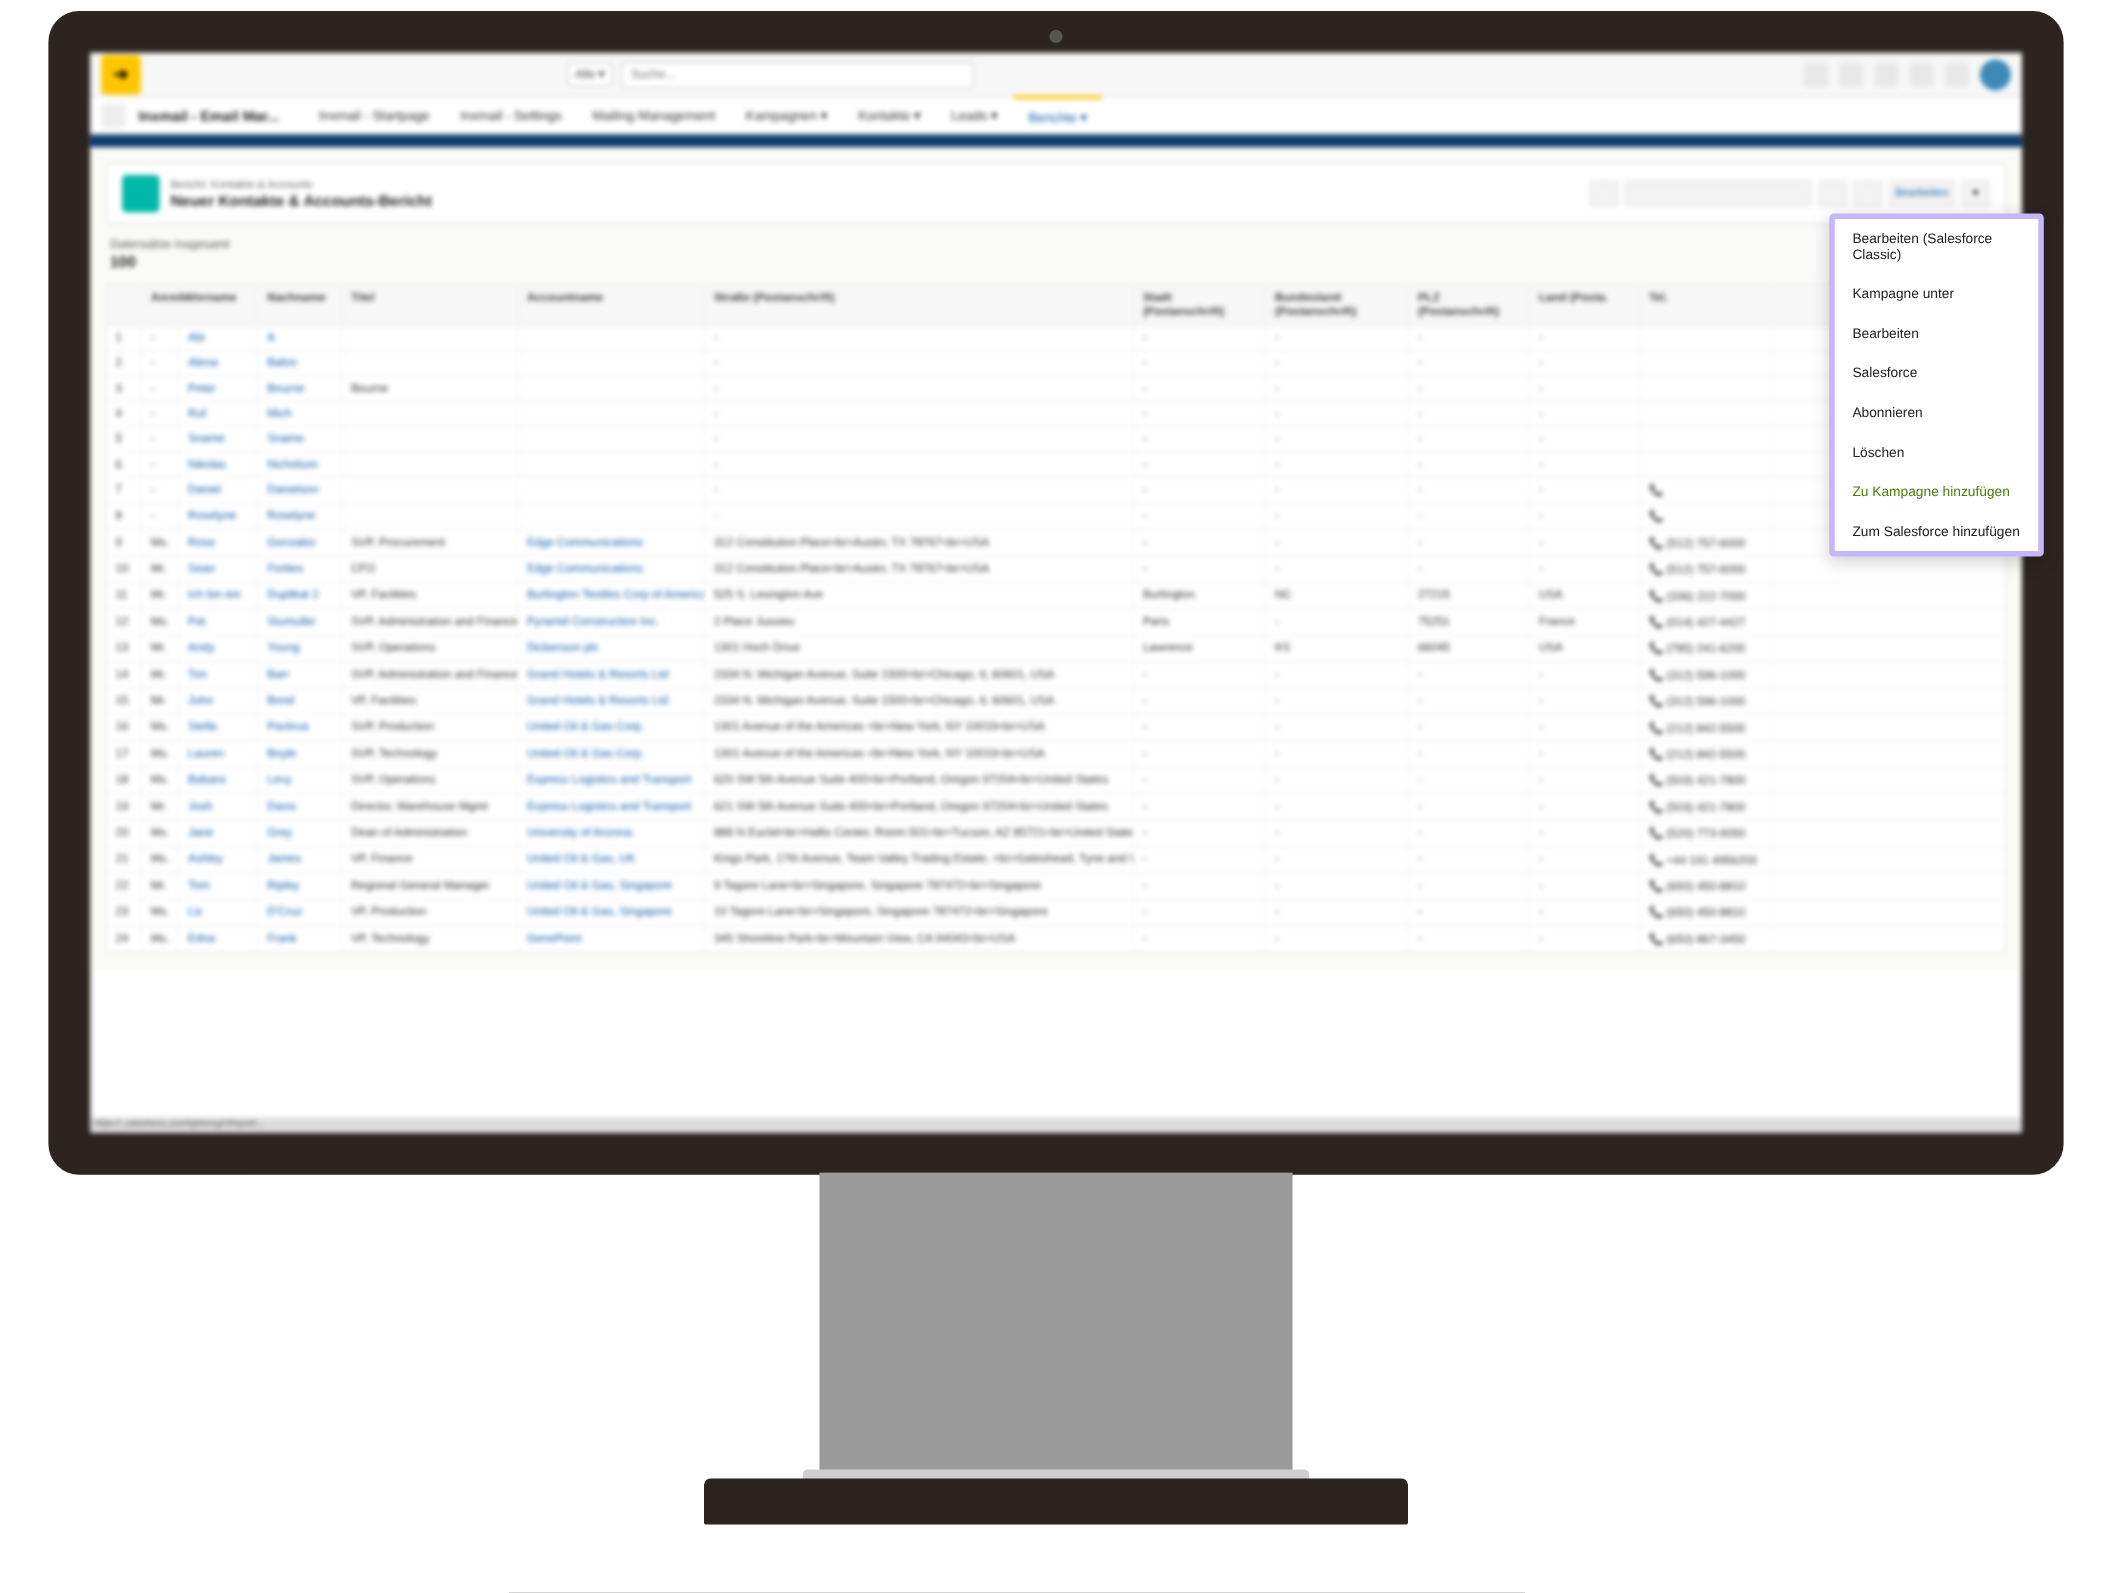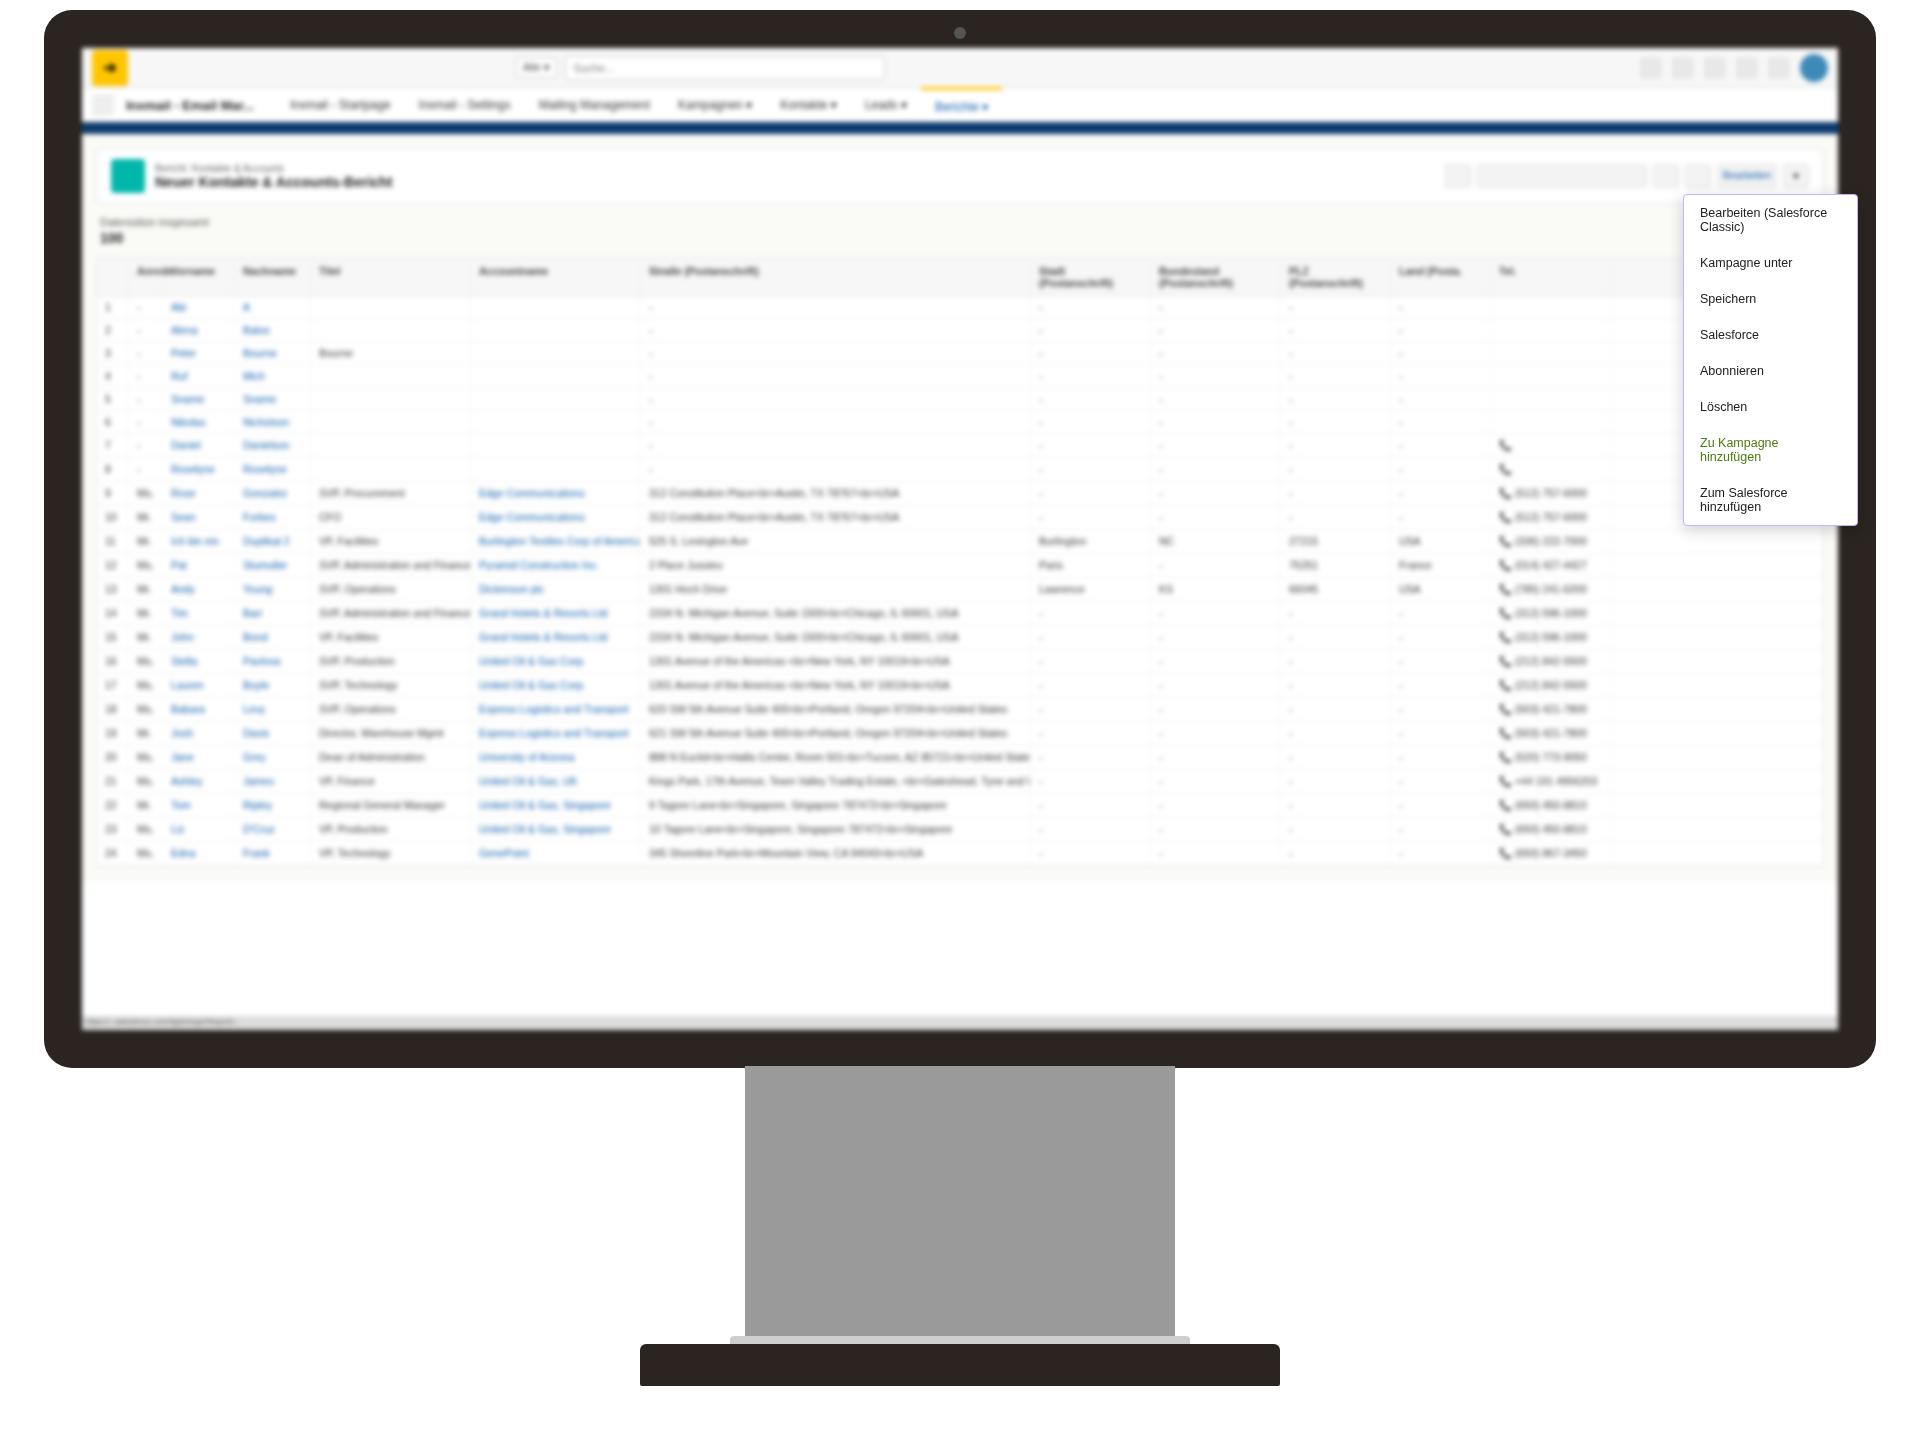--- a/index.html
+++ b/index.html
@@ -39,21 +39,21 @@
 .summary .big { font-size: 14px; color: #222; font-weight: bold; margin-top: 2px; }
 
 .table { background: #fff; border: 1px solid #e6e6e6; font-size: 10.5px; }
 .th-row { display: flex; background: #f7f7f7; border-bottom: 1px solid #e0e0e0; }
 .th { padding: 6px 8px; color: #444; font-weight: bold; border-right: 1px solid #eee; }
 .tr { display: flex; border-bottom: 1px solid #f0f0f0; }
 .td { padding: 5px 8px; color: #333; border-right: 1px solid #f6f6f6; overflow: hidden; white-space: nowrap; }
 .link { color: #0b5cab; }
 .c0{width:32px;}.c1{width:34px;}.c2{width:72px;}.c3{width:76px;}.c4{width:160px;}.c5{width:170px;}.c6{width:390px;}.c7{width:120px;}.c8{width:130px;}.c9{width:110px;}.c10{width:100px;}.c11{width:120px;}
 
-.dropdown { position: absolute; right: 62px; top: 194px; width: 175px; background: #fff; border: 1px solid #c4b5fd; border-radius: 4px; box-shadow: 0 4px 16px rgba(0,0,0,0.18); z-index: 100; font-size: 12.5px; }
+.dropdown { position: absolute; right: 62px; top: 194px; width: 195px; background: #fff; border: 5px solid #c4b5fd; border-radius: 4px; box-shadow: 0 4px 16px rgba(0,0,0,0.18); z-index: 100; font-size: 12.5px; }
 .dd-item { padding: 11px 16px; color: #222; cursor: pointer; }
 .dd-item.hl { color: #4d7c0f; }
 
 .stand-neck { position: absolute; left: 50%; top: 1066px; transform: translateX(-50%); width: 430px; height: 300px; background: #9a9a9a; }
 .stand-base { position: absolute; left: 50%; top: 1344px; transform: translateX(-50%); width: 640px; height: 42px; background: #2b2420; border-radius: 6px 6px 2px 2px; }
 .stand-lip { position: absolute; left: 50%; top: 1336px; transform: translateX(-50%); width: 460px; height: 14px; background: #cfcfcf; border-radius: 4px 4px 0 0; }
 .url-bar { position: absolute; bottom: 0; left: 0; right: 0; height: 14px; background: #ddd; font-size: 8px; color: #555; padding: 1px 4px; }
 </style>
 </head>
 <body>
@@ -474,21 +474,21 @@
 
     </div>
 
     <div class="url-bar">https://..salesforce.com/lightning/r/Report/...</div>
   </div>
 </div>
 
 <div class="dropdown" id="dropdown">
     <div class="dd-item">Bearbeiten (Salesforce Classic)</div>
     <div class="dd-item">Kampagne unter</div>
-    <div class="dd-item">Speichern</div>
+    <div class="dd-item">Bearbeiten</div>
     <div class="dd-item">Salesforce</div>
     <div class="dd-item">Abonnieren</div>
     <div class="dd-item">Löschen</div>
     <div class="dd-item hl">Zu Kampagne hinzufügen</div>
     <div class="dd-item">Zum Salesforce hinzufügen</div>
   </div>
 
 <div class="stand-neck"></div>
 <div class="stand-lip"></div>
 <div class="stand-base"></div>

